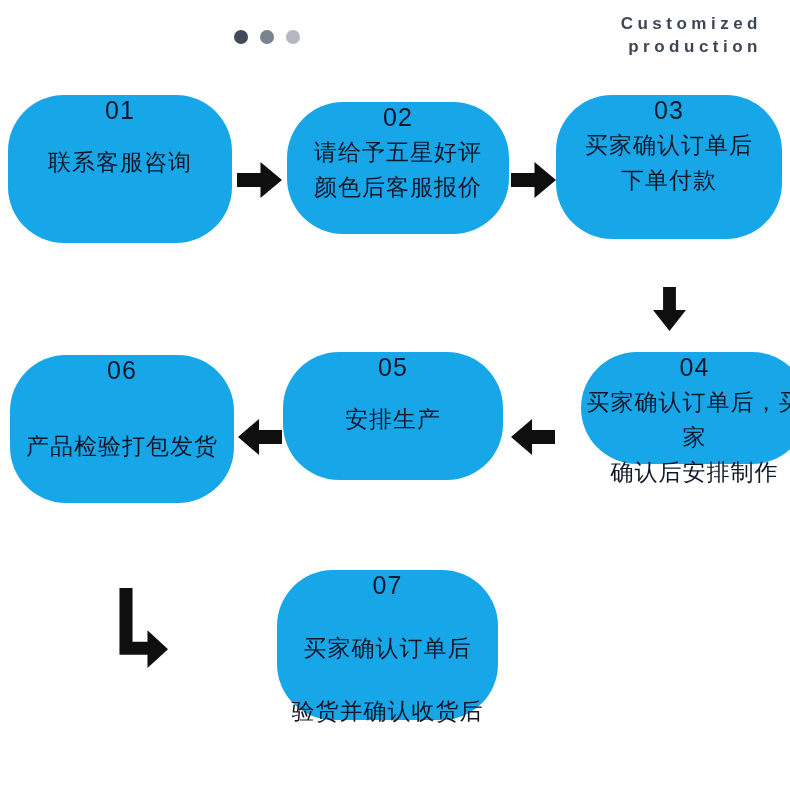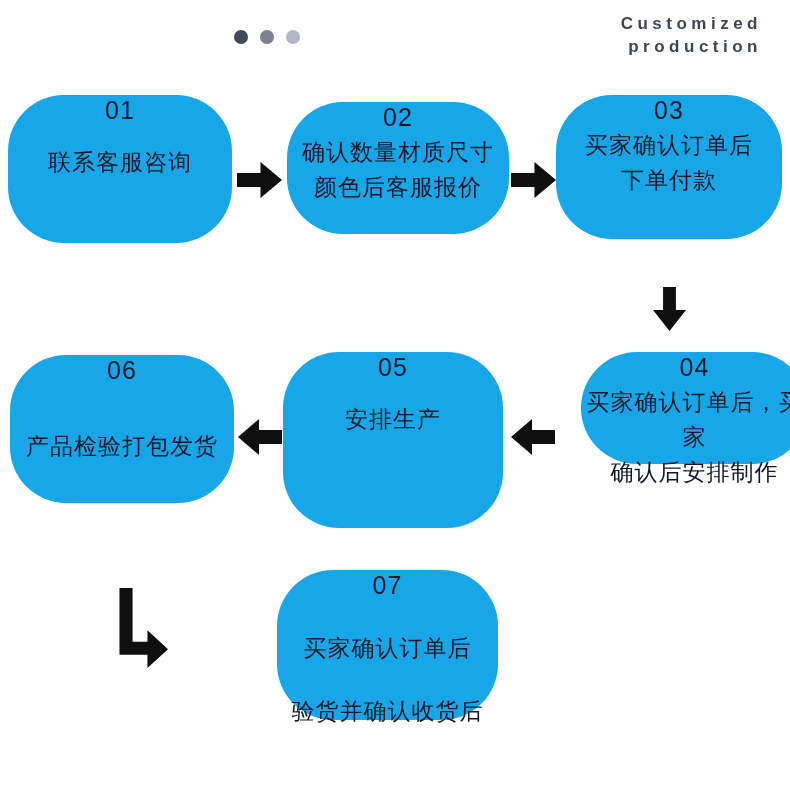--- a/index.html
+++ b/index.html
@@ -40,21 +40,21 @@
   .box .num { font-size: 25px; line-height: 30px; letter-spacing: 1px; }
   .box .line { font-size: 23px; line-height: 35px; letter-spacing: 1px; }
   .box .line:empty { display: none; }
   .box.dense .num { margin-bottom: 3px; }
   .box.sparse .num { margin-bottom: 20px; }
 
   .b1 { left: 8px;   top: 95px;  width: 224px; height: 148px; }
   .b2 { left: 287px; top: 102px;  width: 222px; height: 132px; }
   .b3 { left: 556px; top: 95px;  width: 226px; height: 144px; }
   .b4 { left: 558px; top: 352px; width: 227px; height: 112px; margin-left: 23px; }
-  .b5 { left: 283px; top: 352px; width: 220px; height: 176px; }
+  .b5 { left: 283px; top: 352px; width: 220px; height: 128px; }
   .b6 { left: 10px;  top: 355px; width: 224px; height: 148px; gap: 24px; }
   .b7 { left: 277px; top: 570px; width: 221px; height: 150px; gap: 28px; }
 
   
   .flow-arrow { position: absolute; color: var(--arrow-color, #0f0f0f); }
   .flow-arrow svg { display: block; width: 100%; height: 100%; }
   .ar1  { left: 237px; top: 162px; width: 45px; height: 36px; }
   .ar2  { left: 511px; top: 162px; width: 45px; height: 36px; }
   .adown{ left: 653px; top: 287px; width: 33px; height: 44px; }
   .al1  { left: 511px; top: 419px; width: 44px; height: 36px; }
@@ -83,21 +83,21 @@
   </div>
 
   <div class="flow-arrow ar1">
     <svg viewBox="0 0 46 36" preserveAspectRatio="none">
         <polygon fill="currentColor" points="0,11 24,11 24,0 46,18 24,36 24,25 0,25"></polygon>
       </svg>
   </div>
 
   <div class="box b2 dense">
     <div class="num">02</div>
-    <div class="line">确认数量材质尺寸</div>
+    <div class="line">请给予五星好评</div>
     <div class="line">颜色后客服报价</div>
   </div>
 
   <div class="flow-arrow ar2">
     <svg viewBox="0 0 46 36" preserveAspectRatio="none">
         <polygon fill="currentColor" points="0,11 24,11 24,0 46,18 24,36 24,25 0,25"></polygon>
       </svg>
   </div>
 
   <div class="box b3 dense">

